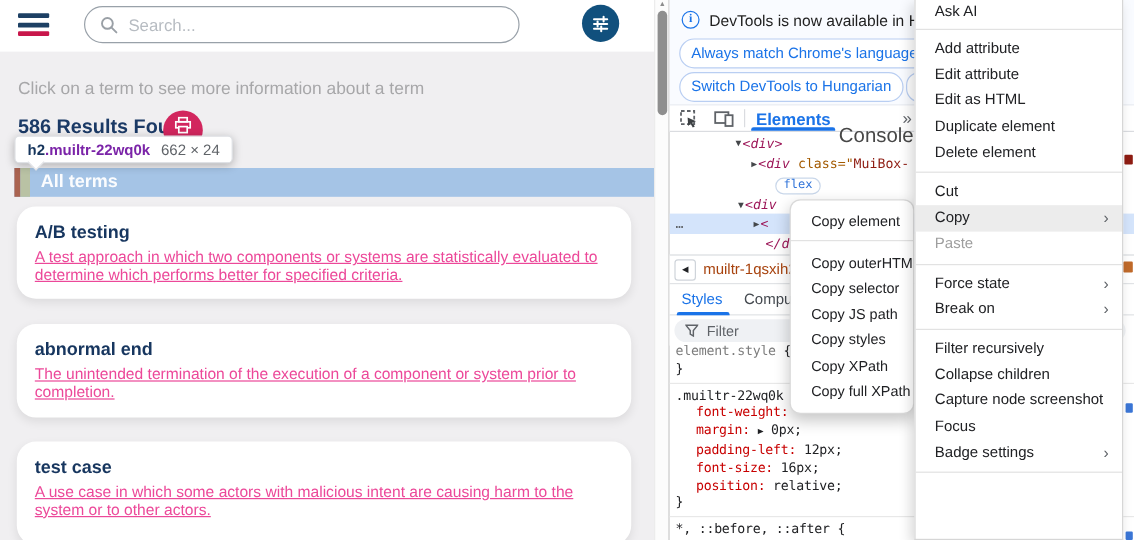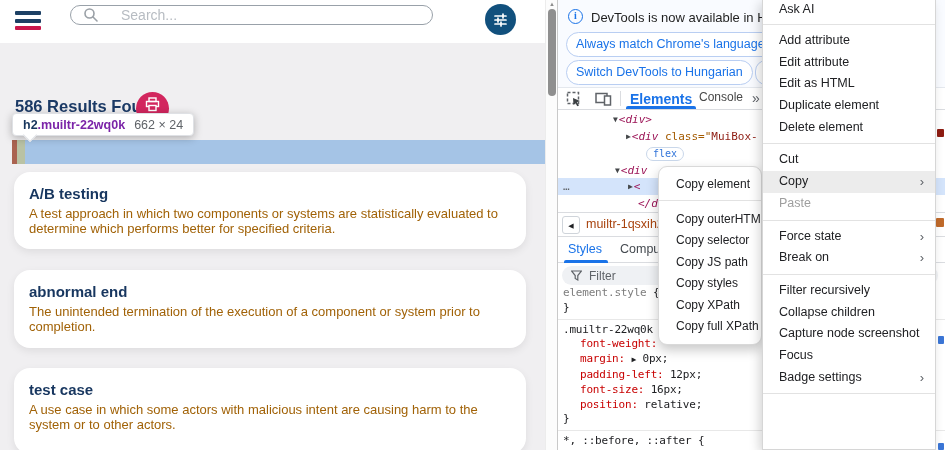--- a/index.html
+++ b/index.html
@@ -9,22 +9,22 @@
     font-family:"Liberation Sans", sans-serif;
     -webkit-font-smoothing: antialiased;
   }
   
   .left-page { position:absolute; left:0; top:0; width:545px; height:450px; background:#f0eff1; }
   .app-header { position:absolute; left:0; top:0; width:545px; height:43px; background:#fff; }
   .hamburger { position:absolute; left:15px; top:11px; width:26px; height:22px; cursor:pointer; }
   .hamburger .bar { width:26px; height:4px; border-radius:1px; margin-bottom:3.5px; }
   .bar.navy { background:#1d4064; }
   .bar.red  { background:#c8174b; }
-  .search-pill { position:absolute; left:70px; top:5px; width:363px; height:20px; background:#fff;
-    border:1.5px solid #99a1a9; border-radius:17px; display:flex; align-items:center; padding-left:12px; gap:22px; }
+  .search-pill { position:absolute; left:70px; top:5px; width:363px; height:31px; background:#fff;
+    border:1.5px solid #99a1a9; border-radius:17px; display:flex; align-items:center; padding-left:12px; gap:8px; }
   .search-pill input { border:none; outline:none; background:transparent; font-size:14px; color:#444; width:300px;
     font-family:"Liberation Sans",sans-serif; }
   .search-pill input::placeholder { color:#b7bcc2; }
   .filter-btn { position:absolute; left:485px; top:4px; width:31px; height:31px; border-radius:50%;
     background:#11507d; display:flex; align-items:center; justify-content:center; cursor:pointer; }
   .instruction { position:absolute; left:15px; top:66px; font-size:14.5px; color:#a7a7a9; }
   .results-count { position:absolute; left:15px; top:97px; font-size:16.5px; font-weight:bold; color:#1b3a66; }
   .print-btn { position:absolute; left:136px; top:92px; width:33px; height:33px; border-radius:50%;
     background:#d2265e; z-index:1; display:flex; align-items:flex-start; justify-content:center; padding-top:5px; cursor:pointer; }
   .inspect-tooltip { position:absolute; left:12px; top:113px; height:23px; background:#fff; z-index:3;
@@ -38,41 +38,41 @@
   .all-terms { position:absolute; left:12px; top:140px; width:533px; height:24px; background:#a5c4e6; display:flex; }
   .strip-margin { width:5px; height:24px; background:#aa6350; }
   .strip-padding { width:8px; height:24px; background:#b9c2a4; }
   .all-terms-label { color:#fbfcfe; font-weight:bold; font-size:15px; line-height:24px; padding-left:9px; }
   .term-card { position:absolute; left:14px; width:512px; background:#fff; border-radius:16px;
     box-shadow:0 3px 8px rgba(0,0,0,.08); padding:13px 19px 12px 15px; cursor:pointer; }
   .card-1 { top:172px; height:77px; }
   .card-2 { top:270px; height:78px; }
   .card-3 { top:368px; height:86px; }
   .term-title { color:#17365f; font-weight:bold; font-size:15px; margin-bottom:5px; }
-  .term-def { color:#a16207; font-size:13px; line-height:14.6px; }
+  .term-def { color:#ec4899; font-size:13px; line-height:14.6px;text-decoration:underline; }
   .page-scrollbar { position:absolute; left:545px; top:0; width:12px; height:450px; background:#fcfcfc; border-left:1px solid #ececec; }
   .scroll-up { position:absolute; left:0; top:0; width:12px; height:9px; color:#8d8d8d; font-size:6px; text-align:center; line-height:9px; }
   .scroll-thumb { position:absolute; left:2px; top:9px; width:8px; height:87px; background:#8f8f8f; border-radius:4px; cursor:pointer; }
 
   
   .devtools { position:absolute; left:557px; top:0; width:388px; height:450px; background:#fff; border-left:1px solid #c9c9c9; }
   .dt-notif { position:absolute; left:0; top:0; width:388px; height:88px; background:#f9fbff; border-bottom:1px solid #e4e8ee; }
   .info-icon { position:absolute; left:10px; top:9px; width:15px; height:15px; border:1.5px solid #1a73e8; border-radius:50%;
     color:#1a73e8; font-size:10px; font-weight:bold; text-align:center; line-height:12px; font-family:"Liberation Serif",serif; }
   .notif-msg { position:absolute; left:33px; top:10px; font-size:13px; color:#1f1f1f; white-space:nowrap; }
   .notif-pill { position:absolute; height:25px; border:1px solid #b9cef2; border-radius:13px; background:#fff;
     color:#1a73e8; font-size:12.5px; line-height:23px; padding:0 9px; white-space:nowrap; cursor:pointer; }
   .pill-match { left:8px; top:32px; }
   .pill-switch { left:8px; top:60px; }
   .pill-partial { left:197px; top:60px; width:22px; }
   .dt-toolbar { position:absolute; left:0; top:88px; width:388px; height:22px; border-bottom:1px solid #dadce0; background:#fff; }
   .dt-toolbar .sep { position:absolute; left:62px; top:3px; width:1px; height:15px; background:#dadce0; }
   .tab-elements { position:absolute; left:72px; top:3px; font-size:14px; color:#1a73e8; font-weight:600; cursor:pointer; }
   .tab-underline { position:absolute; left:68px; top:18px; width:70px; height:3px; background:#1a73e8; border-radius:2px 2px 0 0; }
-  .tab-console { position:absolute; left:141px; top:2px; font-size:12px; color:#474747; cursor:pointer; }
+  .tab-console { position:absolute; left:141px; top:15px; font-size:17px; color:#474747; cursor:pointer; }
   .more-tabs { position:absolute; left:194px; top:2px; font-size:14px; color:#5f6368; cursor:pointer; }
   .icon-btn { position:absolute; top:3px; width:18px; height:16px; cursor:pointer; }
   .insp-icon { left:8px; } .dev-icon { left:37px; }
 
   .tree { position:absolute; left:0; top:110px; width:388px; font-family:"DejaVu Sans Mono",monospace; font-size:11px; }
   .tree-row { position:absolute; height:17px; line-height:17px; white-space:nowrap; width:388px; cursor:pointer; }
   .tr1 { top:1px;  padding-left:55px; }
   .tr2 { top:18px; padding-left:68px; }
   .tr3 { top:35px; padding-left:88px; }
   .tr4 { top:52px; padding-left:57px; }
@@ -151,20 +151,21 @@
     <svg width="17" height="17" viewBox="0 0 17 17">
       <line x1="3" y1="5" x2="14" y2="5" stroke="#fff" stroke-width="1.7" stroke-linecap="round"></line>
       <line x1="11" y1="3" x2="11" y2="7" stroke="#fff" stroke-width="1.7" stroke-linecap="round"></line>
       <line x1="3" y1="9" x2="14" y2="9" stroke="#fff" stroke-width="1.7" stroke-linecap="round"></line>
       <line x1="6" y1="7" x2="6" y2="11" stroke="#fff" stroke-width="1.7" stroke-linecap="round"></line>
       <line x1="3" y1="13" x2="14" y2="13" stroke="#fff" stroke-width="1.7" stroke-linecap="round"></line>
       <line x1="9" y1="11" x2="9" y2="15" stroke="#fff" stroke-width="1.7" stroke-linecap="round"></line>
     </svg>
   </div>
 
+  <div class="instruction">Click on a term to see more information about a term</div>
 
   <div class="results-count">586 Results Found</div>
 
   <div class="print-btn">
     <svg width="15" height="15" viewBox="0 0 15 15">
       <rect x="4" y="1" width="7" height="3.5" fill="none" stroke="#fff" stroke-width="1.4"></rect>
       <rect x="1.5" y="4.5" width="12" height="5" fill="none" stroke="#fff" stroke-width="1.4"></rect>
       <rect x="4" y="8.5" width="7" height="5" fill="#d2265e" stroke="#fff" stroke-width="1.4"></rect>
     </svg>
   </div>
@@ -172,20 +173,21 @@
   <div class="inspect-tooltip">
     <span>
       <span class="tt-tag">h2</span><span class="tt-class">.muiltr-22wq0k</span>
     </span>
     <span class="tt-dims">662 × 24</span>
   </div>
 
   <div class="all-terms">
     <div class="strip-margin"></div>
     <div class="strip-padding"></div>
+    <div class="all-terms-label">All terms</div>
   </div>
 
   <div class="term-card card-1">
     <div class="term-title">A/B testing</div>
     <div class="term-def">A test approach in which two components or systems are statistically evaluated to determine which performs better for specified criteria.</div>
   </div>
 
   <div class="term-card card-2">
     <div class="term-title">abnormal end</div>
     <div class="term-def">The unintended termination of the execution of a component or system prior to completion.</div>

